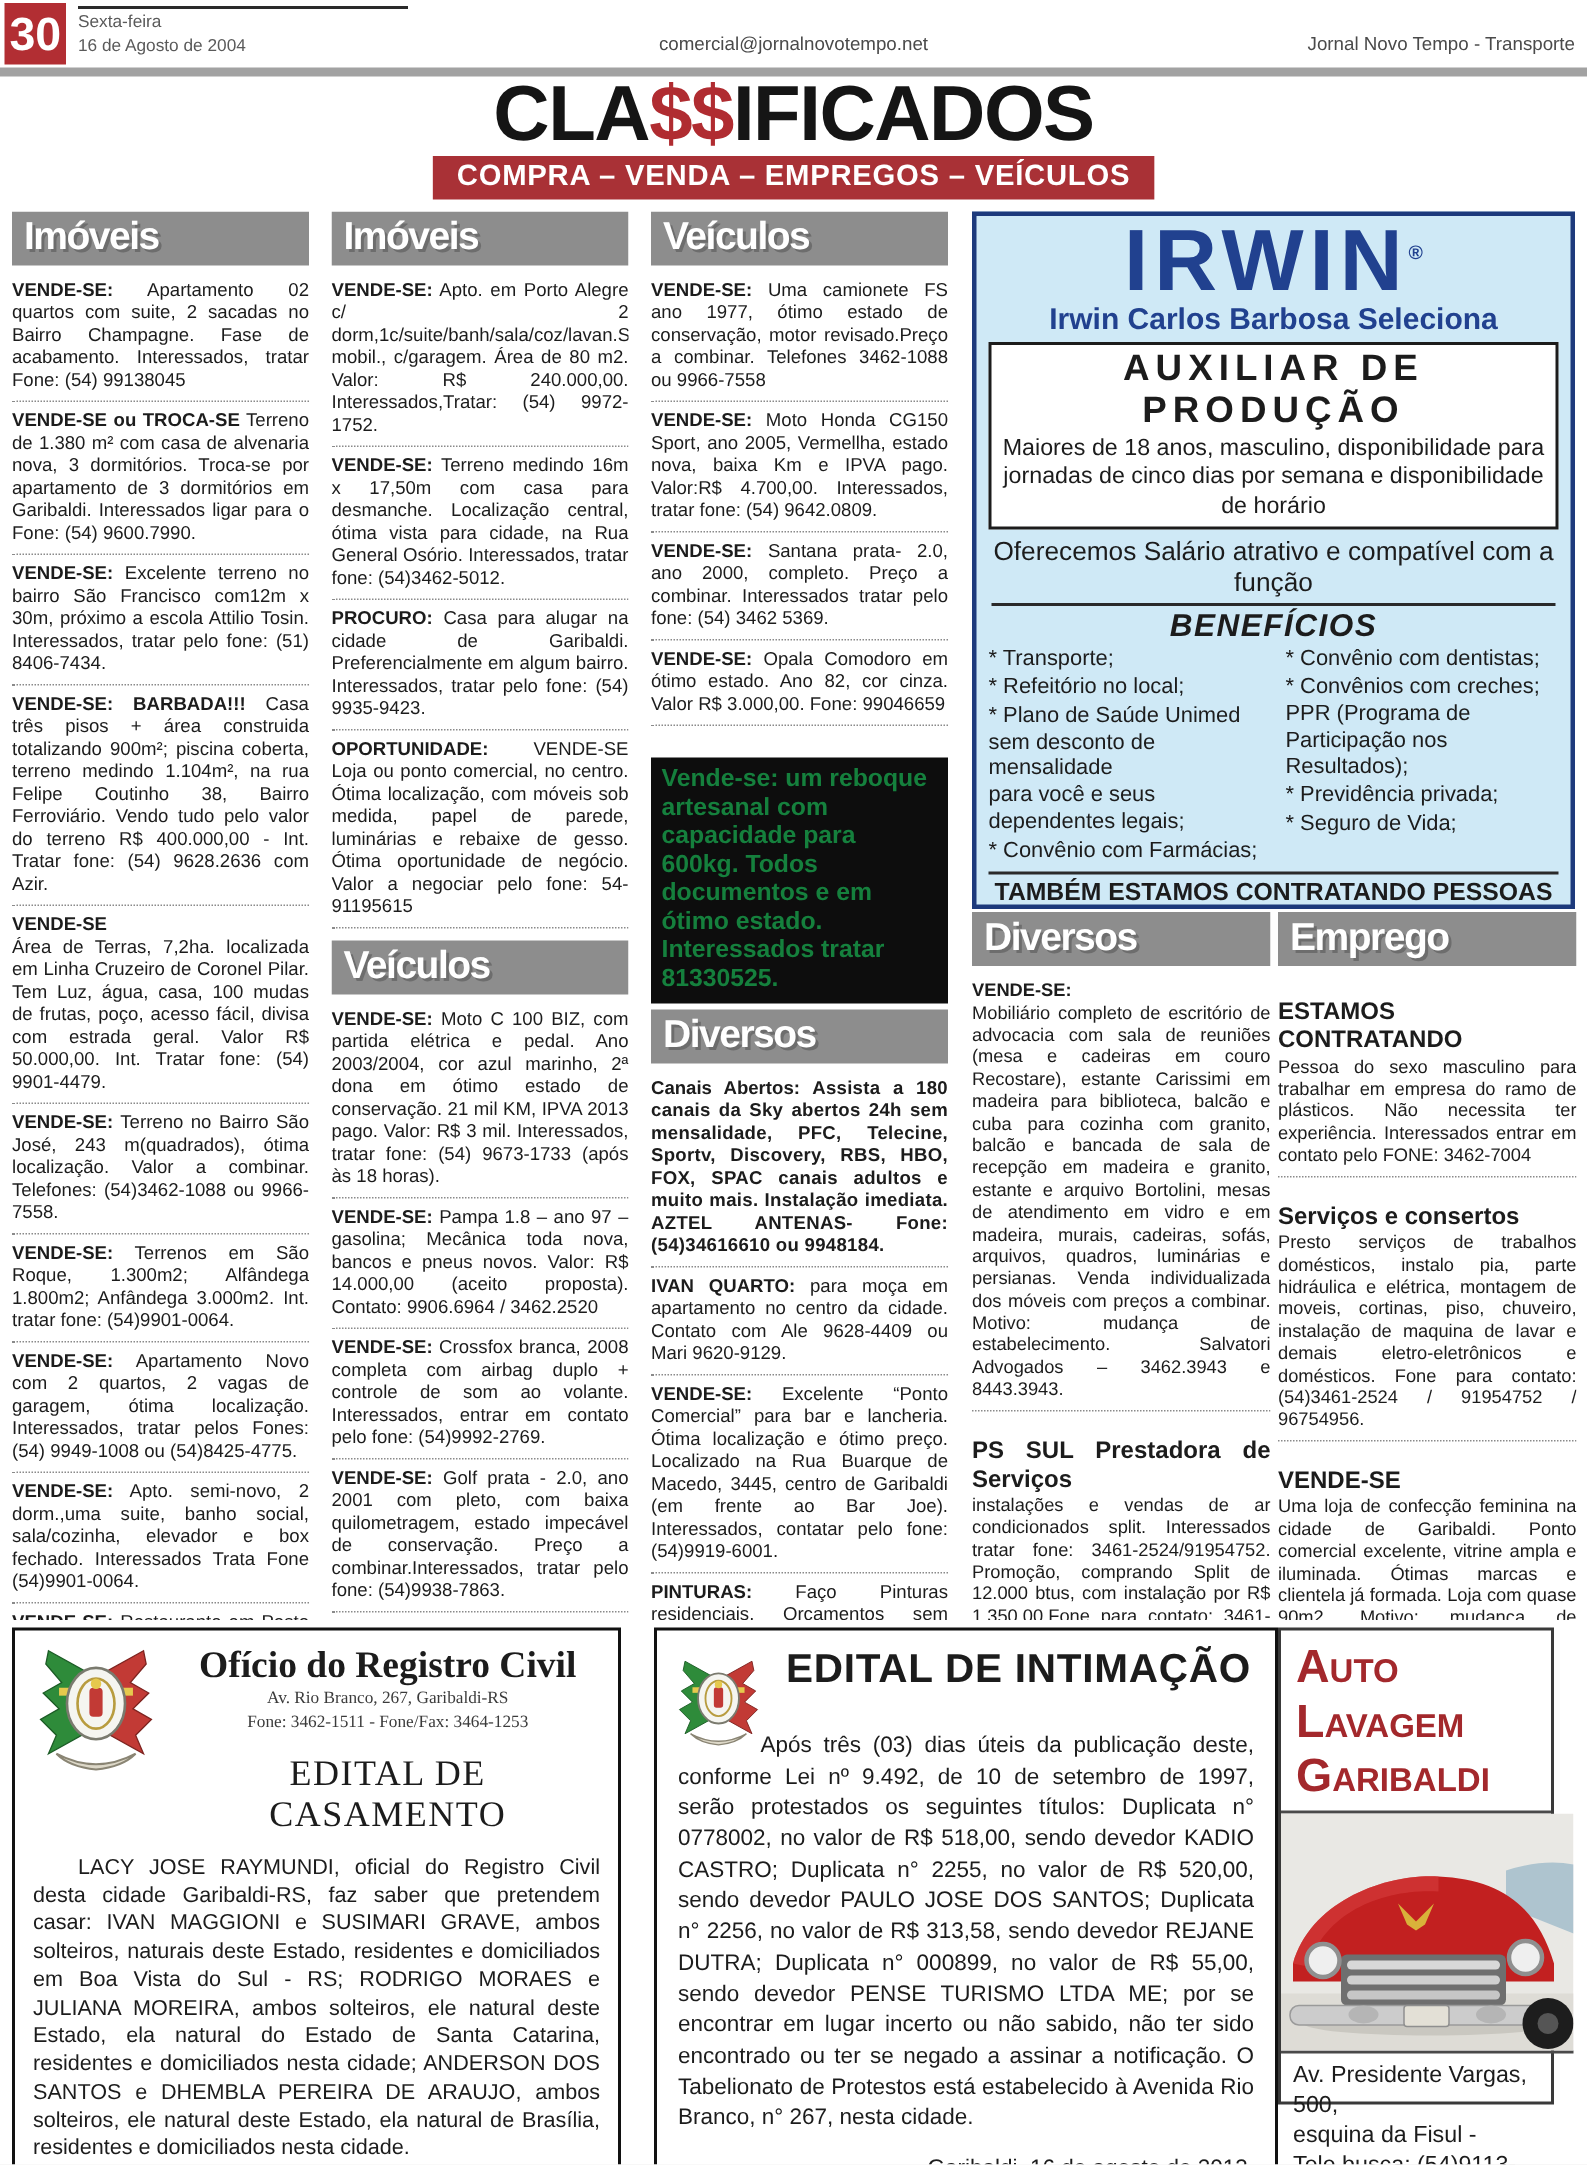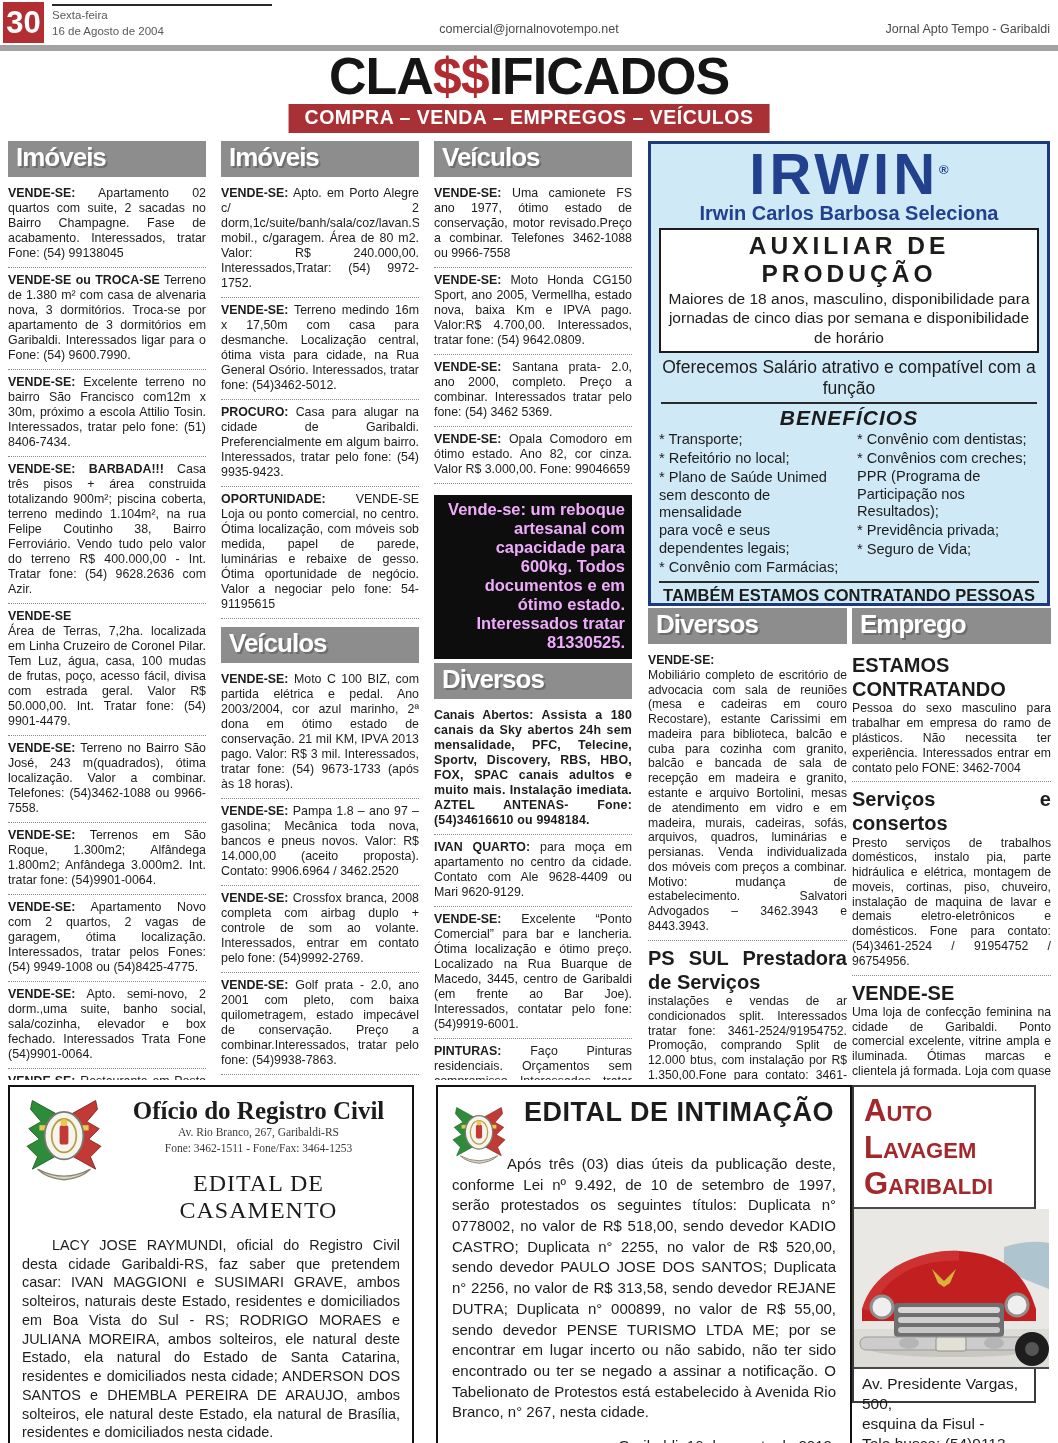--- a/index.html
+++ b/index.html
@@ -23,22 +23,22 @@
   .col{position:absolute;top:141px;width:198px;height:939px;overflow:hidden;}
   .c1{left:8px}.c2{left:221px}.c3{left:434px}
   .sec-h{background:#8d8d8d;color:#fff;font-weight:bold;font-size:26px;line-height:1.08;
          padding:2px 8px 6px;margin:0 0 4px;letter-spacing:-1px;
          text-shadow:2px 2px 0 rgba(70,70,70,.45);}
   .sec-h.mt{margin-top:8px;}
   .ad{font-size:12.4px;line-height:1.21;text-align:justify;padding:5px 0 6px;border-bottom:1px dotted #8a8a8a;}
   .lead{font-weight:bold;}
   .blk{display:block;}
   .bold-ad .body{font-weight:bold;letter-spacing:.2px;}
-  .reverse{background:#0d0d0d;color:#f0abfc;font-weight:bold;font-size:16.5px;line-height:1.15;
-           padding:5px 7px 7px;text-align:right;border-bottom:none;margin:11px 0 4px;}
+  .reverse{background:#0d0d0d;color:#15803d;font-weight:bold;font-size:16.5px;line-height:1.15;
+           padding:5px 7px 7px;text-align:left;border-bottom:none;margin:21px 0 4px;}
   
   .irwin{position:absolute;left:648px;top:141px;width:402px;height:465px;background:#cfe9f6;
          border:3px solid #1d3a7c;box-sizing:border-box;overflow:hidden;}
   .ir-logo{text-align:center;font-weight:900;font-size:58px;line-height:.95;color:#21418f;
            letter-spacing:4px;margin-top:2px;}
   .ir-logo sup{font-size:13px;letter-spacing:0;}
   .ir-sub{text-align:center;font-weight:bold;font-size:20px;color:#21418f;margin-top:1px;}
   .ir-jobbox{background:#fff;border:2px solid #1c1c1c;margin:3px 8px;padding:2px 4px 4px;text-align:center;}
   .ir-jobtitle{font-weight:bold;font-size:24.5px;letter-spacing:4px;}
   .ir-jobdesc{font-size:15.5px;line-height:1.25;margin-top:1px;}
@@ -46,21 +46,21 @@
   .ir-ben-title{text-align:center;font-weight:900;font-style:italic;font-size:21px;letter-spacing:1px;margin-top:2px;}
   .ir-bens{display:flex;font-size:14.6px;line-height:1.22;margin-top:1px;}
   .ir-bens>div{width:50%;padding:0 2px 0 8px;}
   .ben-item{white-space:pre-line;margin-bottom:1px;}
   .ir-special{border-top:2px solid #2a2a2a;margin:3px 8px 0;padding-top:2px;text-align:center;
               font-weight:bold;font-size:16.5px;line-height:1.25;}
   
   .subcol{position:absolute;top:608px;width:199px;height:472px;overflow:hidden;}
   .sc1{left:648px}.sc2{left:852px}
   .subcol .ad{font-size:12.2px;}
-  .lead-lg{font-size:20px;}
+  .lead-lg{font-size:16px;margin-top:12px;}
   
   .bbox{position:absolute;top:1085px;border:2px solid #111;box-sizing:border-box;background:#fff;}
   .reg{left:8px;width:406px;height:456px;padding:6px 12px;}
   .crest{position:absolute;left:10px;top:8px;}
   .reg-title{font-family:"Liberation Serif",serif;font-weight:bold;font-size:25px;text-align:center;margin:4px 0 0 95px;}
   .reg-addr{font-family:"Liberation Serif",serif;font-size:11.5px;color:#3b3b3b;text-align:center;margin-left:95px;line-height:1.35;}
   .reg-edital{font-family:"Liberation Serif",serif;font-size:24px;letter-spacing:1px;text-align:center;margin:14px 0 0 95px;}
   .reg-body{font-size:14.4px;line-height:1.3;text-align:justify;text-indent:30px;margin-top:12px;}
   .reg-body2{font-size:14.4px;line-height:1.3;text-align:justify;text-indent:30px;margin-top:2px;}
   .sig{font-size:14.2px;line-height:1.45;text-align:right;margin-top:14px;}
@@ -79,21 +79,21 @@
 <body>
 
 <div class="page">
 
   <div class="pagenum">30</div>
   <div class="dateblock">
     <div>Sexta-feira</div>
     <div>16 de Agosto de 2004</div>
   </div>
   <div class="email">comercial@jornalnovotempo.net</div>
-  <div class="masthead">Jornal Apto Tempo - Garibaldi</div>
+  <div class="masthead">Jornal Novo Tempo - Transporte</div>
   <div class="toprule"></div>
 
   <div class="bigtitle"><span>CLA</span><span class="dollars">$$</span><span>IFICADOS</span></div>
   <div class="banner">COMPRA – VENDA – EMPREGOS – VEÍCULOS</div>
 
   <div class="col c1">
     <div class="sec-h">Imóveis</div>
     <div class="ad"><span class="lead">VENDE-SE:</span> <span class="body">Apartamento 02 quartos com suite, 2 sacadas no Bairro Champagne. Fase de acabamento. Interessados, tratar Fone: (54) 99138045</span></div>
     <div class="ad"><span class="lead">VENDE-SE ou TROCA-SE</span> <span class="body">Terreno de 1.380 m² com casa de alvenaria nova, 3 dormitórios. Troca-se por apartamento de 3 dormitórios em Garibaldi. Interessados ligar para o Fone: (54) 9600.7990.</span></div>
     <div class="ad"><span class="lead">VENDE-SE:</span> <span class="body">Excelente terreno no bairro São Francisco com12m x 30m, próximo a escola Attilio Tosin. Interessados, tratar pelo fone: (51) 8406-7434.</span></div>

